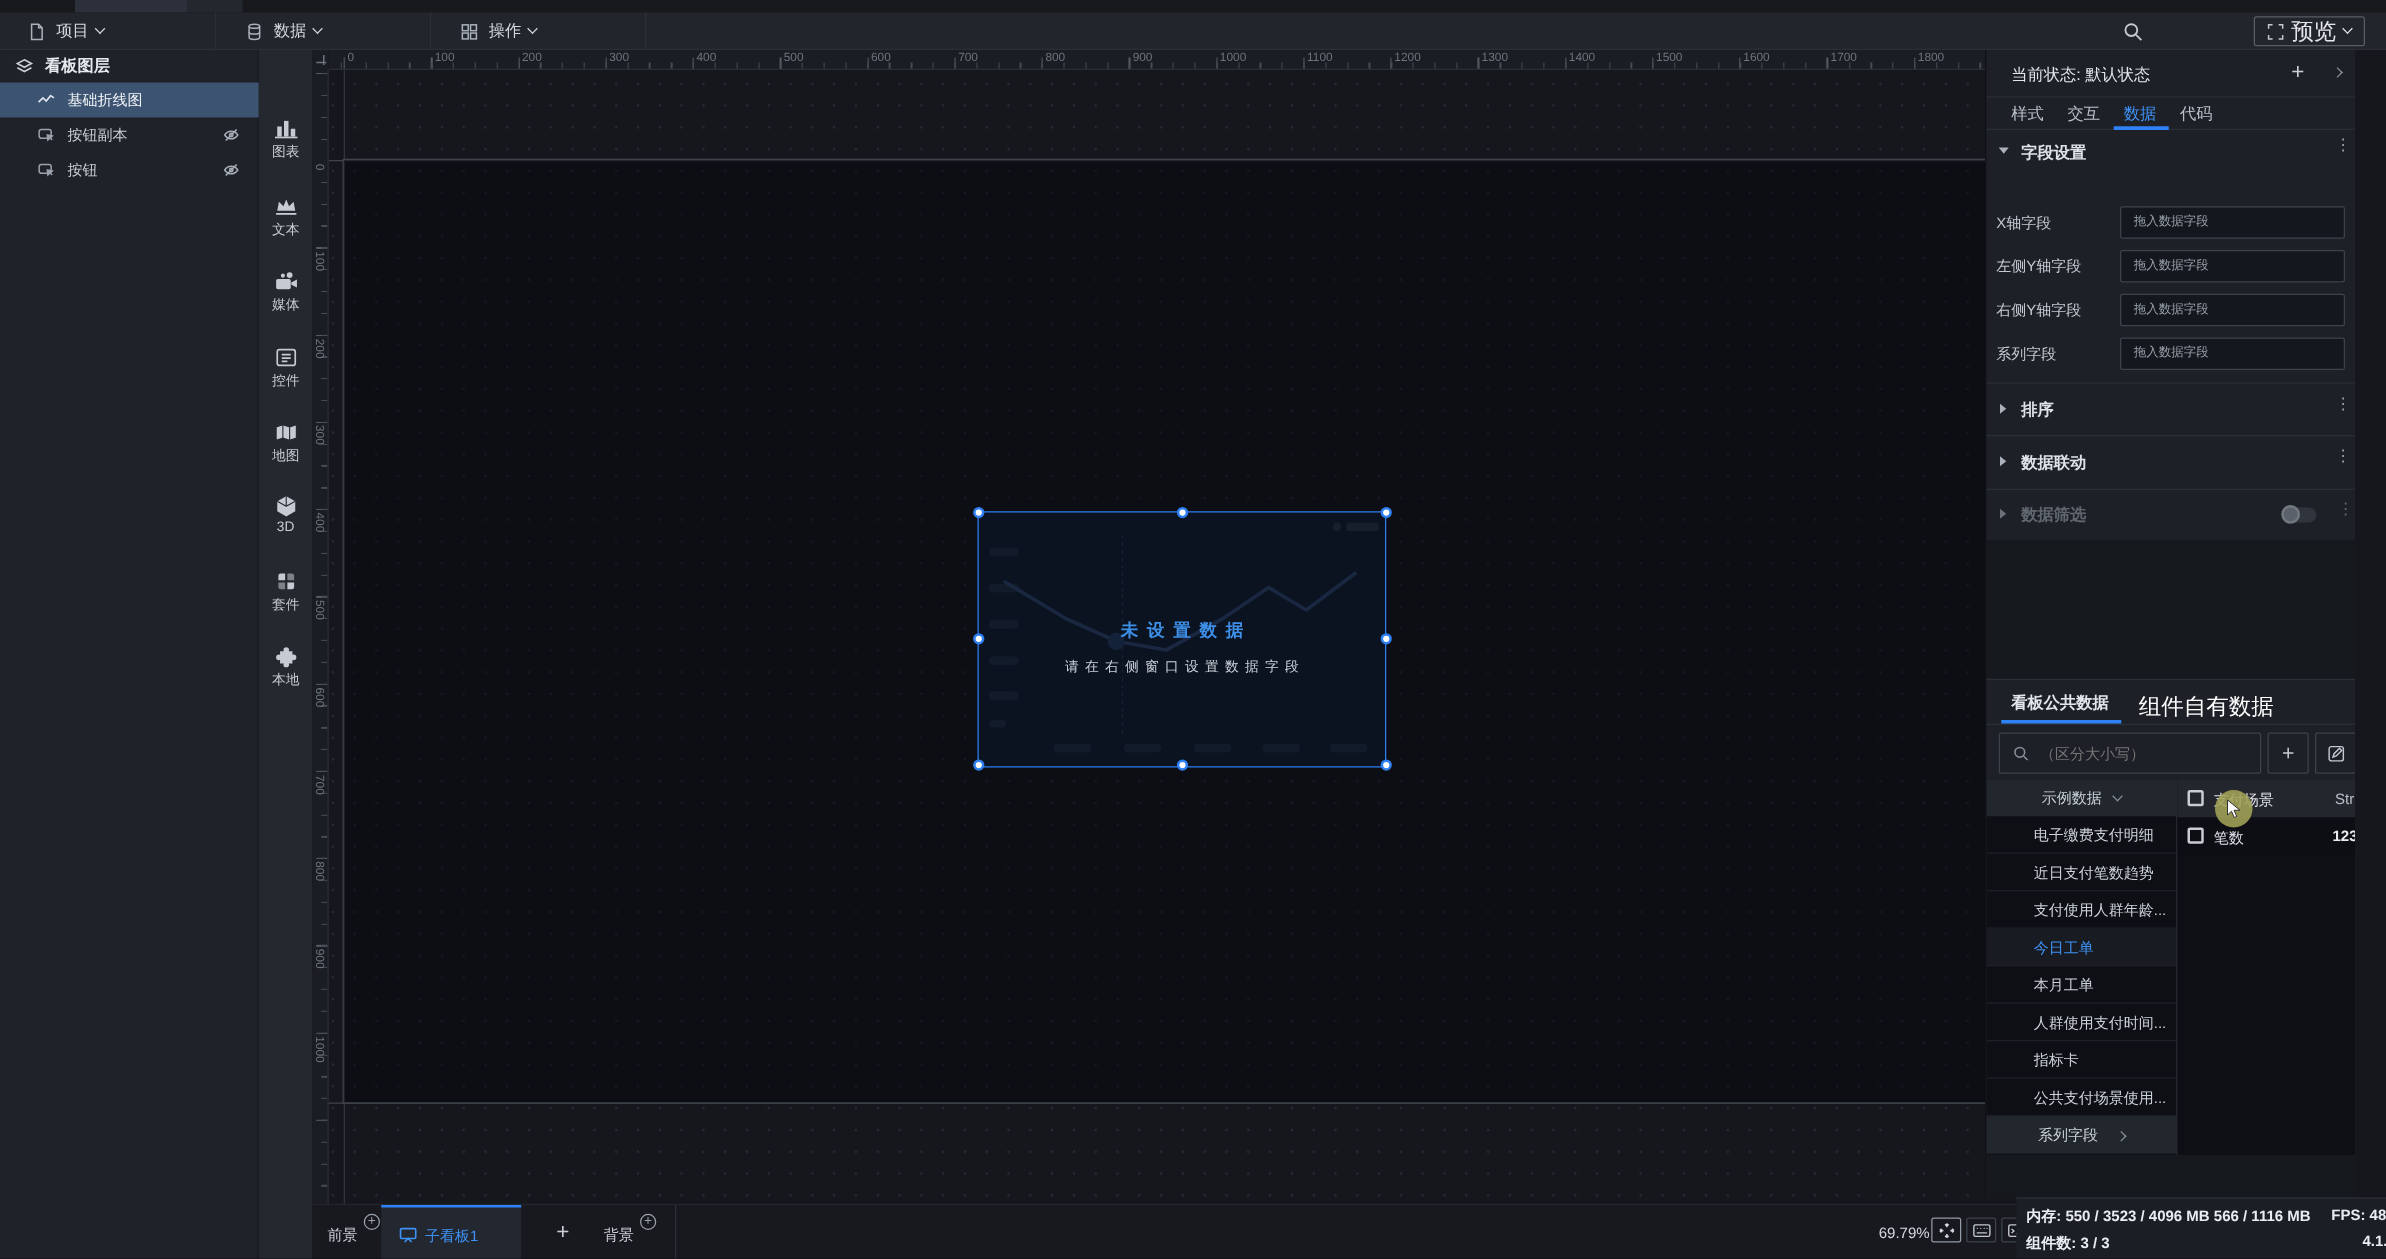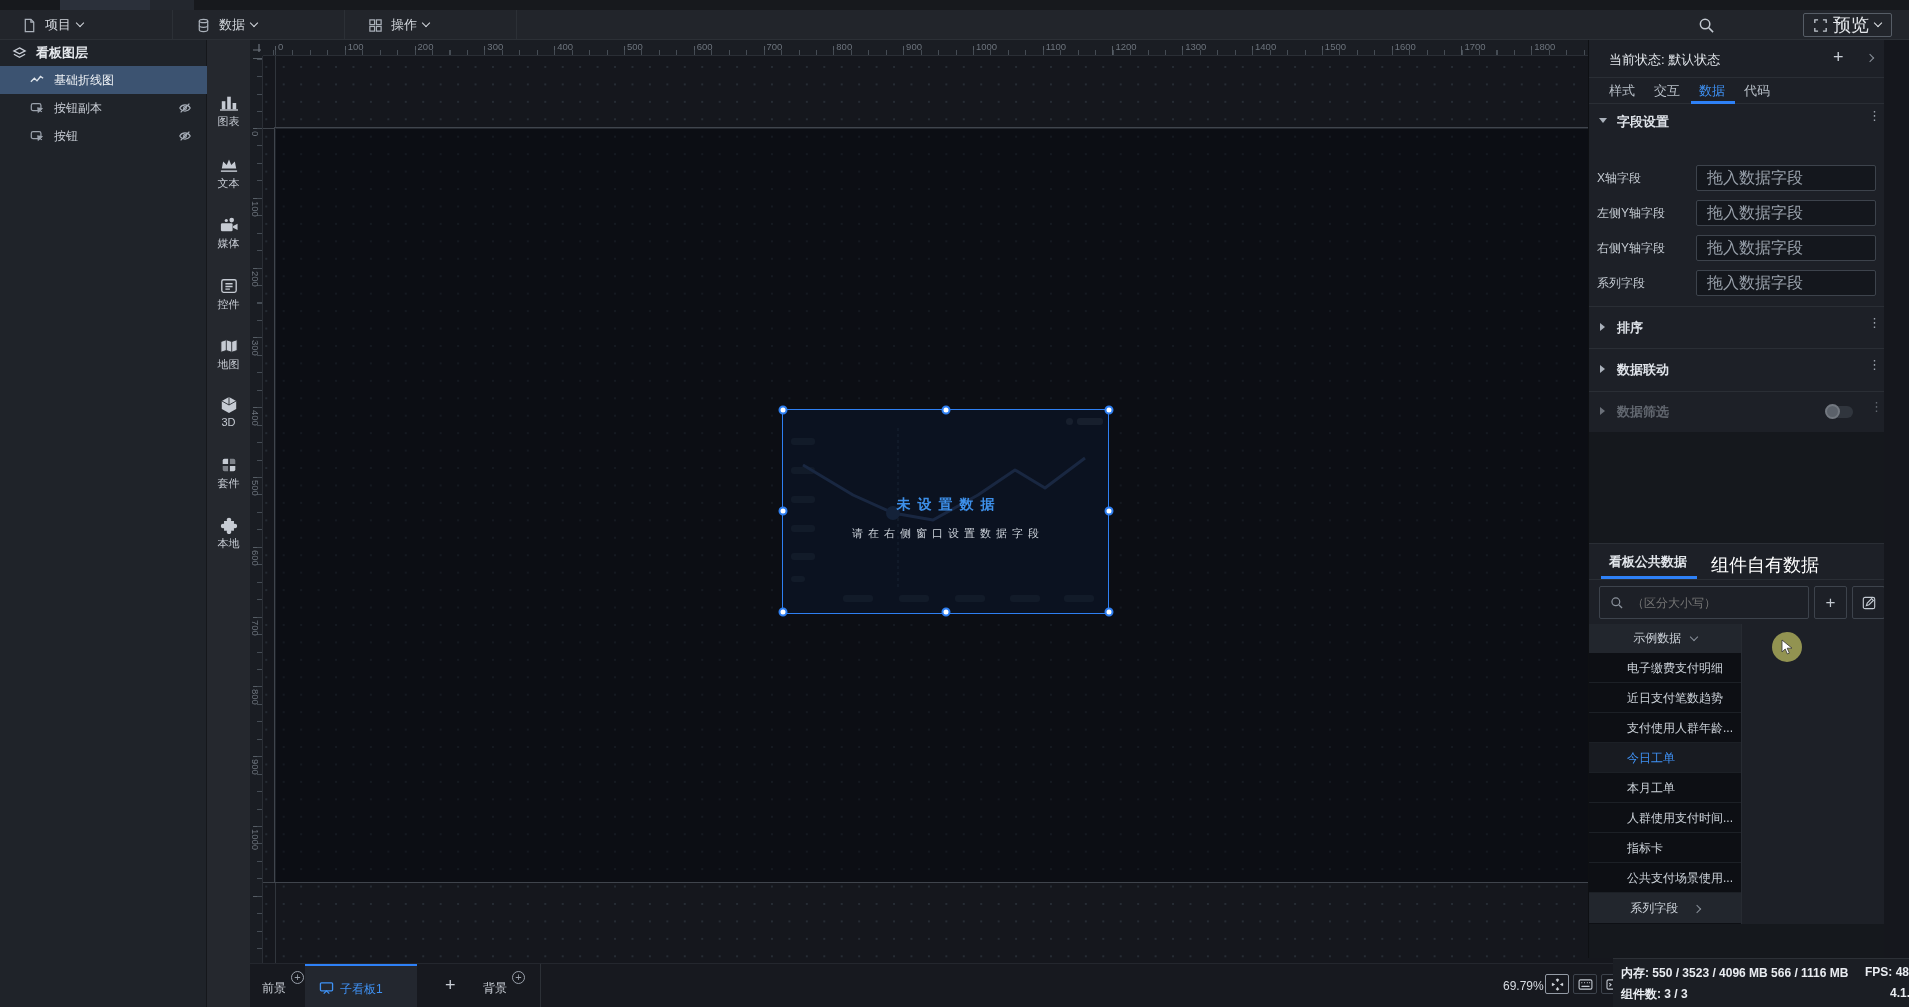--- a/index.html
+++ b/index.html
@@ -46,21 +46,21 @@
   #component{position:absolute;left:519px;top:353px;width:327px;height:205px;background:#0b1220;border:1.5px solid #2e7ff2;}
   .handle{position:absolute;width:9px;height:9px;border-radius:50%;background:#fff;border:2px solid #2e7ff2;transform:translate(-50%,-50%);}
   .empty-title{position:absolute;left:0;right:0;top:86px;text-align:center;color:#3d8fe8;font-size:14px;font-weight:bold;letter-spacing:7px;text-indent:7px;}
   .empty-sub{position:absolute;left:0;right:0;top:116px;text-align:center;color:#ccd2da;font-size:11px;letter-spacing:5px;text-indent:5px;}
   
   #rightpanel{left:1588px;top:40px;width:296px;height:918px;background:#1d2027;border-left:1px solid #0e1013;overflow:hidden;}
   .insp-tab{font-size:13px;color:#b9c0c9;}
   .insp-tab.active{color:#3f92f5;}
   .sec-title{font-weight:bold;font-size:13px;color:#dfe3e9;}
   .field-label{font-size:12px;color:#c3c9d1;}
-  .dropzone{position:absolute;left:107px;width:180px;height:26px;background:#14171d;border:1px solid #3d434c;border-radius:2px;color:#98a0aa;font-size:16px;line-height:24px;padding-left:10px;}
+  .dropzone{position:absolute;left:107px;width:180px;height:26px;background:#14171d;border:1px solid #3d434c;border-radius:2px;color:#98a0aa;font-size:10px;line-height:24px;padding-left:10px;}
   .toggle{position:relative;width:26px;height:12px;border-radius:6px;background:#40474f;}
   .toggle .knob{position:absolute;left:-2px;top:-2px;width:15px;height:15px;border-radius:50%;background:#8f97a1;border:2px solid #b9c0c9;}
   
   #datapanel{position:absolute;left:0;top:503px;width:296px;height:415px;background:#1d2027;border-top:1px solid #2a2e35;}
   .ds-row{position:absolute;left:0;width:152px;height:30px;line-height:30px;padding-left:38px;color:#ccd2d9;font-size:12px;border-bottom:1px solid #1c2026;white-space:nowrap;overflow:hidden;}
   .searchbox{position:absolute;left:10px;top:42px;width:210px;height:33px;border:1px solid #3d434c;border-radius:2px;background:transparent;}
   .sqbtn{position:absolute;top:42px;height:33px;border:1px solid #3d434c;border-radius:2px;color:#c3c9d1;display:flex;align-items:center;justify-content:center;}
   .cbox{width:13px;height:13px;border:2px solid #c8cdd4;border-radius:2px;background:transparent;}
   
   #bottombar{left:250px;top:963px;width:1363px;height:44px;background:#17191f;border-top:1px solid #24272e;}
@@ -403,20 +403,32 @@
         <div class="ds-row" style="top:179px;">人群使用支付时间...</div>
         <div class="ds-row" style="top:209px;">指标卡</div>
         <div class="ds-row" style="top:239px;">公共支付场景使用...</div>
         <div class="abs" style="left:0;top:269px;width:152px;height:30px;background:#22262d;line-height:30px;text-align:center;color:#ccd2d9;">
           <span>系列字段</span>
           <span class="chev-r" style="margin-left:12px;color:#8a919b;"></span>
         </div>
       </div>
       <div class="abs" style="left:152px;top:80px;width:1px;height:300px;background:#272b32;"></div>
 
+      <div class="abs" style="left:153px;top:80px;width:143px;height:300px;background:#0d0f14;">
+        <div class="abs" style="left:0;top:0;width:143px;height:30px;background:#23262d;">
+          <div class="cbox abs" style="left:8px;top:8px;"></div>
+          <span class="abs" style="left:29px;top:8px;color:#dde1e7;">支付场景</span>
+          <span class="abs" style="left:126px;top:8px;color:#b9c0c9;white-space:nowrap;">Str</span>
+        </div>
+        <div class="abs" style="left:0;top:30px;width:143px;height:30px;background:#0c0e13;">
+          <div class="cbox abs" style="left:8px;top:8px;"></div>
+          <span class="abs" style="left:29px;top:8px;color:#dde1e7;">笔数</span>
+          <span class="abs" style="left:124px;top:8px;color:#e8ecf1;font-weight:bold;white-space:nowrap;">123</span>
+        </div>
+      </div>
 
       <div class="abs" style="left:183px;top:88px;width:30px;height:30px;border-radius:50%;background:rgba(163,163,88,0.88);">
         <svg style="position:absolute;left:9px;top:7px;" width="13" height="17" viewBox="0 0 13 17">
             <path d="M1 1v12l3.2-3 2.2 5 2-.9-2.2-4.9H11z" fill="#fff" stroke="#333" stroke-width="0.8"></path>
           </svg>
       </div>
       <div class="abs" style="left:0;top:380px;width:296px;height:35px;background:#15181d;"></div>
     </div>
   </div>
 

